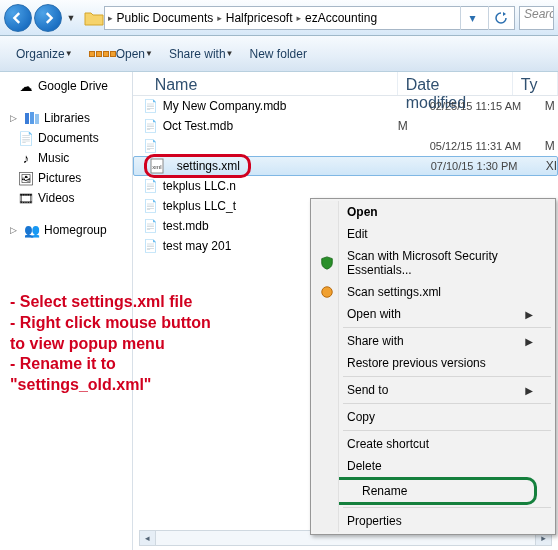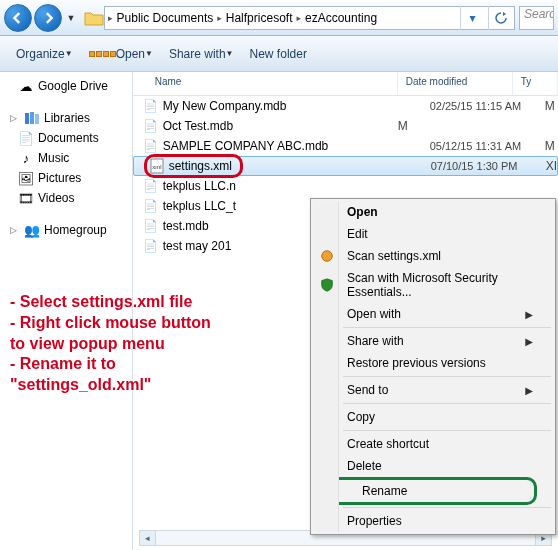--- a/index.html
+++ b/index.html
@@ -31,32 +31,32 @@
 .side-item { display: flex; align-items: center; gap: 4px; padding: 2px 6px 2px 18px; white-space: nowrap; }
 .side-item.group { font-weight: normal; padding-left: 10px; }
 .side-item .chev { font-size: 9px; color: #666; width: 10px; display: inline-block; }
 .side-icon { width: 16px; height: 16px; display: inline-flex; align-items: center; justify-content: center; font-size: 13px; }
 
 
 .annotation { position: absolute; left: 10px; top: 292px; width: 210px; color: #d1001f; font-size: 16px; font-weight: bold; line-height: 1.3; z-index: 5; }
 
 
 .filelist { flex: 1; position: relative; }
-.list-header { height: 24px; border-bottom: 1px solid #e0e6ec; display: flex; font-size: 10px; color: #305070; }
+.list-header { height: 24px; border-bottom: 1px solid #e0e6ec; display: flex; font-size: 16px; color: #305070; }
 .list-header .col { padding: 4px 8px; border-right: 1px solid #e8eef4; }
 .col-name { width: 265px; padding-left: 22px !important; }
 .col-date { width: 115px; }
 .col-type { flex: 1; }
 .row { display: flex; align-items: center; font-size: 12px; height: 20px; }
 .row .c-name { width: 265px; display: flex; align-items: center; gap: 4px; padding-left: 10px; }
 .row .c-date { width: 115px; color: #444; font-size: 11px; margin-left: 32px; }
 .row .c-type { flex: 1; color: #444; }
 .row.selected { background: linear-gradient(to bottom, #e6f2fb, #cfe6f8); border: 1px solid #7fb7e4; border-radius: 2px; }
 .file-icon { width: 16px; height: 16px; display: inline-flex; align-items: center; justify-content: center; }
-.red-highlight { border: 3px solid #d1001f; border-radius: 10px; padding: 1px 8px 1px 2px; display: inline-flex; align-items: center; gap: 4px; }
+.red-highlight { border: 3px solid #d1001f; border-radius: 10px; padding: 1px 8px 1px 2px; display: inline-flex; align-items: center; gap: 12px; }
 
 
 .ctxmenu { position: absolute; left: 310px; top: 198px; width: 246px; background: #f2f2f2; border: 1px solid #979797; box-shadow: 2px 2px 4px rgba(0,0,0,0.3); font-size: 12px; z-index: 10; padding: 2px; }
 .ctx-icon-col { position: absolute; left: 2px; top: 2px; bottom: 2px; width: 26px; background: #f0f0f0; border-right: 1px solid #e0e0e0; }
 .ctx-item { position: relative; padding: 4px 20px 4px 34px; display: flex; align-items: center; justify-content: space-between; }
 .ctx-item.bold { font-weight: bold; }
 .ctx-sep { height: 1px; background: #d7d7d7; margin: 2px 2px 2px 30px; }
 .ctx-arrow { font-size: 10px; color: #333; }
 .ctx-icon { position: absolute; left: 6px; width: 16px; height: 16px; display: flex; align-items: center; justify-content: center; }
 .ctx-highlight { border: 3px solid #15803d; border-radius: 10px; margin: 0 16px; }
@@ -189,21 +189,20 @@
     <div class="row">
       <div class="c-name">
           <span class="file-icon">📄</span>
           <span>Oct Test.mdb</span>
         </div>
       <div class="c-type">M</div>
     </div>
     <div class="row">
       <div class="c-name">
           <span class="file-icon">📄</span>
-          <span>SAMPLE COMPANY ABC.mdb</span>
         </div>
       <div class="c-date">05/12/15 11:31 AM</div>
       <div class="c-type">M</div>
     </div>
     <div class="row selected">
       <div class="c-name">
         <span class="red-highlight">
           <span class="file-icon">
             <svg viewBox="0 0 16 16" width="16" height="16">
                 <rect x="2" y="1" width="12" height="14" fill="#fff" stroke="#888"></rect>
@@ -258,34 +257,34 @@
   <div class="ctx-icon-col"></div>
   <div class="ctx-item bold">
       <span>Open</span>
     </div>
   <div class="ctx-item">
       <span>Edit</span>
     </div>
   <div class="ctx-item">
     <span class="ctx-icon">
       <svg viewBox="0 0 16 16" width="14" height="14">
+          <path d="M8 1 L14 3 v5 c0 4 -3 6 -6 7 c-3 -1 -6 -3 -6 -7 v-5 z" fill="#2a8f2a" stroke="#1a6a1a"></path>
+        </svg>
+    </span>
+    <span>Scan with Microsoft Security Essentials...</span>
+  </div>
+  <div class="ctx-item">
+    <span class="ctx-icon">
+      <svg viewBox="0 0 16 16" width="14" height="14">
           <circle cx="8" cy="8" r="6" fill="#f0a030" stroke="#b06000"></circle>
         </svg>
     </span>
     <span>Scan settings.xml</span>
   </div>
   <div class="ctx-item">
-    <span class="ctx-icon">
-      <svg viewBox="0 0 16 16" width="14" height="14">
-          <path d="M8 1 L14 3 v5 c0 4 -3 6 -6 7 c-3 -1 -6 -3 -6 -7 v-5 z" fill="#2a8f2a" stroke="#1a6a1a"></path>
-        </svg>
-    </span>
-    <span>Scan with Microsoft Security Essentials...</span>
-  </div>
-  <div class="ctx-item">
       <span>Open with</span>
       <span class="ctx-arrow">▶</span>
     </div>
   <div class="ctx-sep"></div>
   <div class="ctx-item">
       <span>Share with</span>
       <span class="ctx-arrow">▶</span>
     </div>
   <div class="ctx-item">
       <span>Restore previous versions</span>

